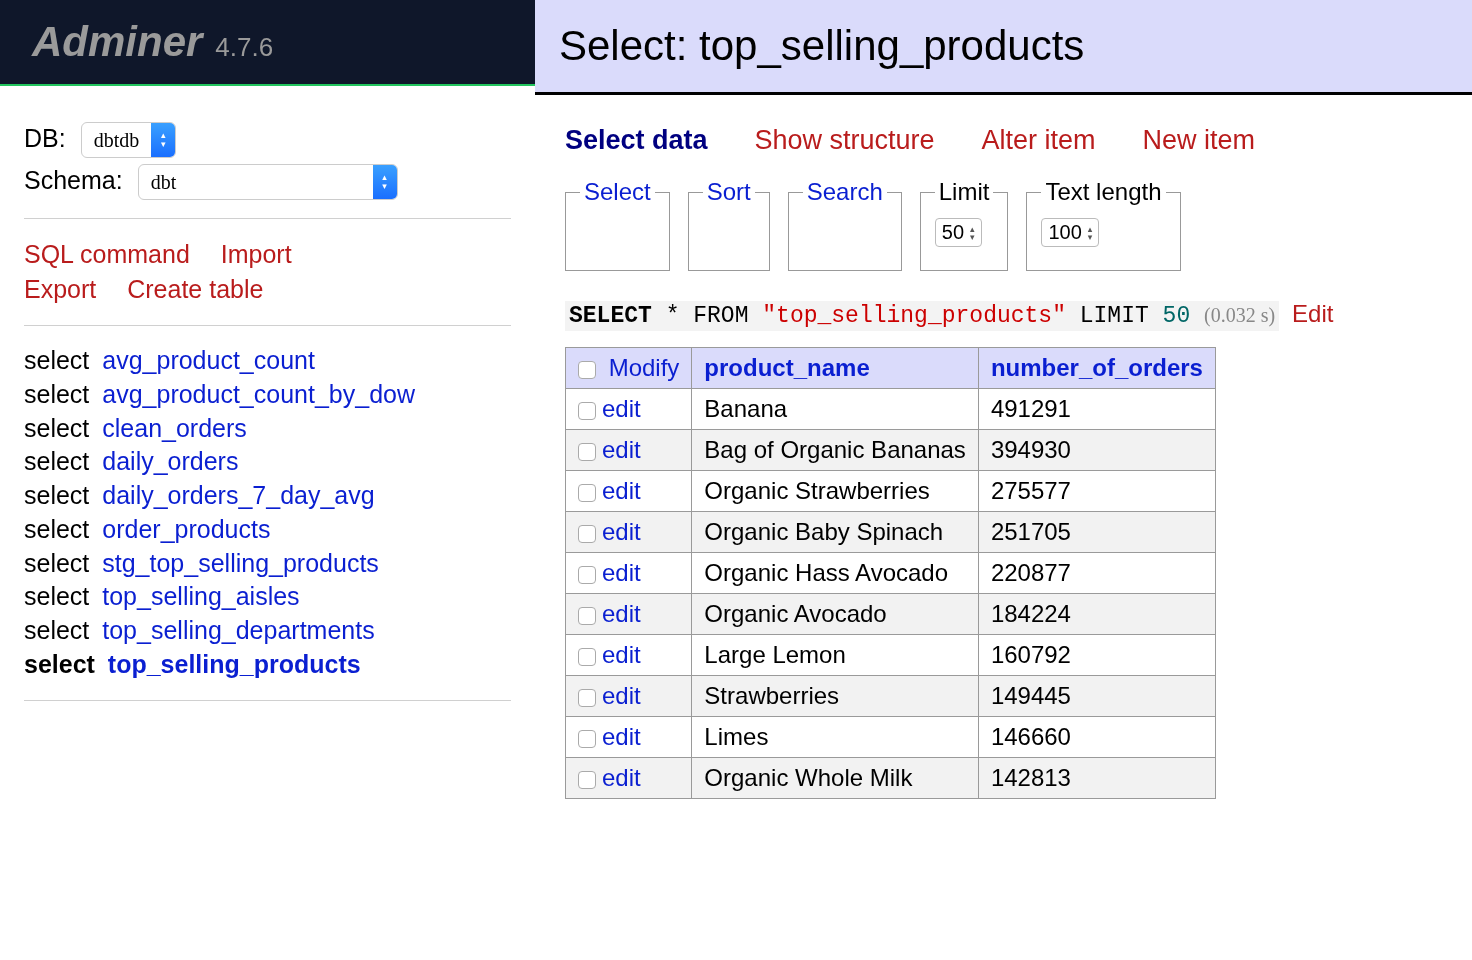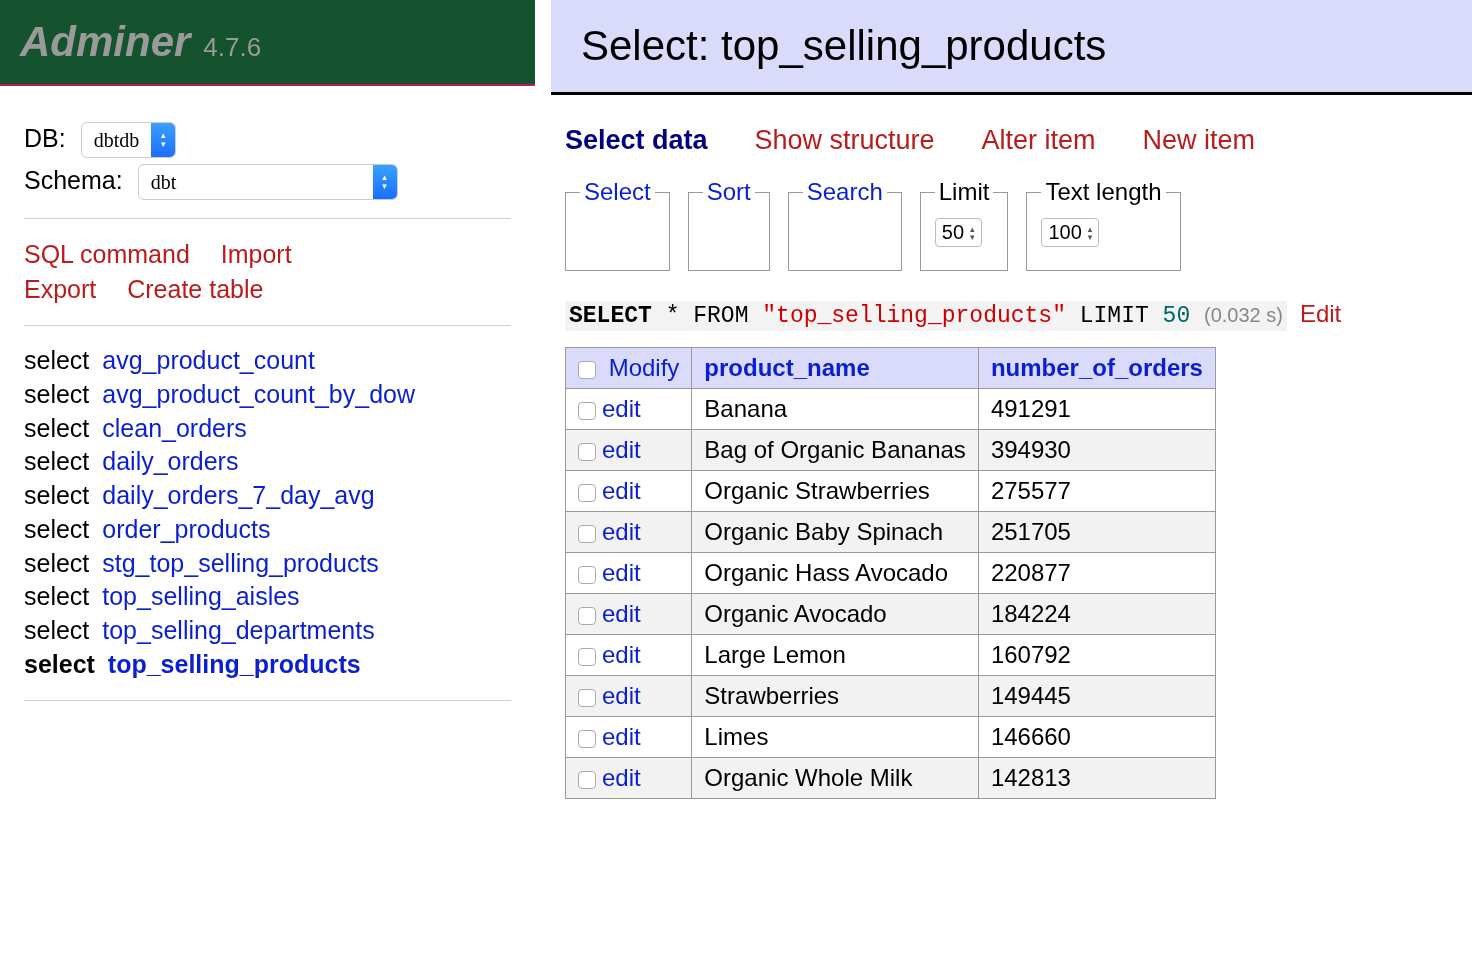--- a/index.html
+++ b/index.html
@@ -2,60 +2,60 @@
 <html><head>
 <meta charset="utf-8">
 <style>
   * { box-sizing: border-box; }
   html, body { margin: 0; padding: 0; font-family: Arial, Helvetica, sans-serif; font-size: 25px; color: #000; }
   body { display: flex; width: 1472px; }
   a { color: #b91c1c; text-decoration: none; }
 
   
   .sidebar { width: 535px; flex-shrink: 0; }
-  .logo-bar { background: #14532d; border-bottom: 2px solid #be185d; padding: 18px 0 18px 20px; }
+  .logo-bar { background: #0f172a; border-bottom: 2px solid #22c55e; padding: 18px 0 18px 32px; }
   .logo-text { font-style: italic; font-weight: bold; color: #9a9a9a; font-size: 42px; }
   .logo-version { font-style: normal; font-weight: normal; color: #9a9a9a; font-size: 26px; margin-left: 6px; }
   .side-body { padding: 36px 24px 0 24px; }
   .db-row { margin-bottom: 6px; }
   .db-row label { margin-right: 8px; }
   .select-wrap { display: inline-flex; align-items: center; border: 1px solid #ccc; border-radius: 6px; overflow: hidden; height: 36px; vertical-align: middle; background: #fff; font-family: Liberation Serif, serif; }
   .select-wrap .sel-text { padding: 0 12px; font-size: 20px; }
   .select-wrap .sel-arrows { background: linear-gradient(#3aa0ff,#1a6fff); color: #fff; width: 24px; height: 100%; display: flex; flex-direction: column; align-items: center; justify-content: center; font-size: 9px; line-height: 9px; }
   .side-hr { border: none; border-top: 1px solid #d0d0d0; margin: 18px 0; }
   .side-links a { margin-right: 24px; display: inline-block; line-height: 1.4; }
   .table-list { margin-top: 16px; }
   .table-list div { line-height: 1.35; }
   .table-list .sel { color: #000; margin-right: 6px; }
   .table-list .sel.bold { font-weight: bold; }
   .table-list a.tbl { color: #0A1FD1; }
   .table-list a.tbl.bold { font-weight: bold; color: #0A1FD1; }
 
   
   .main { flex: 1; }
-  .main-header { background: #dadbfb; border-bottom: 3px solid #000; padding: 22px 0 22px 30px; margin-left: 16px; }
+  .main-header { background: #dadbfb; border-bottom: 3px solid #000; padding: 22px 0 22px 24px; }
   .main-header h2 { margin: 0; font-weight: normal; font-size: 42px; }
   .main-body { padding: 30px; }
 
   .toplinks a, .toplinks .active { font-size: 27px; margin-right: 40px; }
   .toplinks .active { font-weight: bold; color: #000080; }
 
   .fieldsets { display: flex; gap: 18px; margin-top: 22px; }
   fieldset { border: 1px solid #999; padding: 10px 14px 14px 14px; margin: 0; }
   legend { padding: 0 4px; font-size: 24px; }
   legend a { color: #0A1FD1; }
   .numbox { display: inline-flex; align-items: center; border: 1px solid #bbb; border-radius: 4px; padding: 2px 6px; background: #fff; }
   .numbox .num { font-size: 20px; margin-right: 6px; }
   .numbox .step { display: flex; flex-direction: column; font-size: 9px; line-height: 8px; color: #555; }
 
   .sqlline { margin-top: 30px; font-family: "Courier New", monospace; font-size: 23px; background: #f3f3f3; padding: 2px 4px; display: inline-block; }
   .sqlline .kw { font-weight: bold; }
   .sqlline .str { color: #cc0000; }
   .sqlline .num { color: #006666; }
-  .sqlline .time { color: #888; font-family: Liberation Sans, sans-serif; font-size: 20px; }
+  .sqlline .time { color: #888; font-family: Liberation Serif, serif; font-size: 20px; }
   .editlink { font-family: Arial; font-size: 24px; margin-left: 6px; }
 
   table.data { border-collapse: collapse; margin-top: 16px; width: auto; }
   table.data th, table.data td { border: 1px solid #9a9a9a; padding: 6px 12px; text-align: left; font-size: 24px; }
   table.data th { background: #dadbfb; font-weight: bold; }
   table.data th a.col { color: #0A1FD1; }
   table.data th a.modify { color: #0A1FD1; font-weight: normal; }
   table.data tbody tr:nth-child(even) td { background: #f2f2f2; }
   .chk { width: 18px; height: 18px; border: 1px solid #aaa; border-radius: 4px; display: inline-block; vertical-align: middle; margin-right: 6px; background: #fff; }
   td.editcell a { color: #0A1FD1; }

